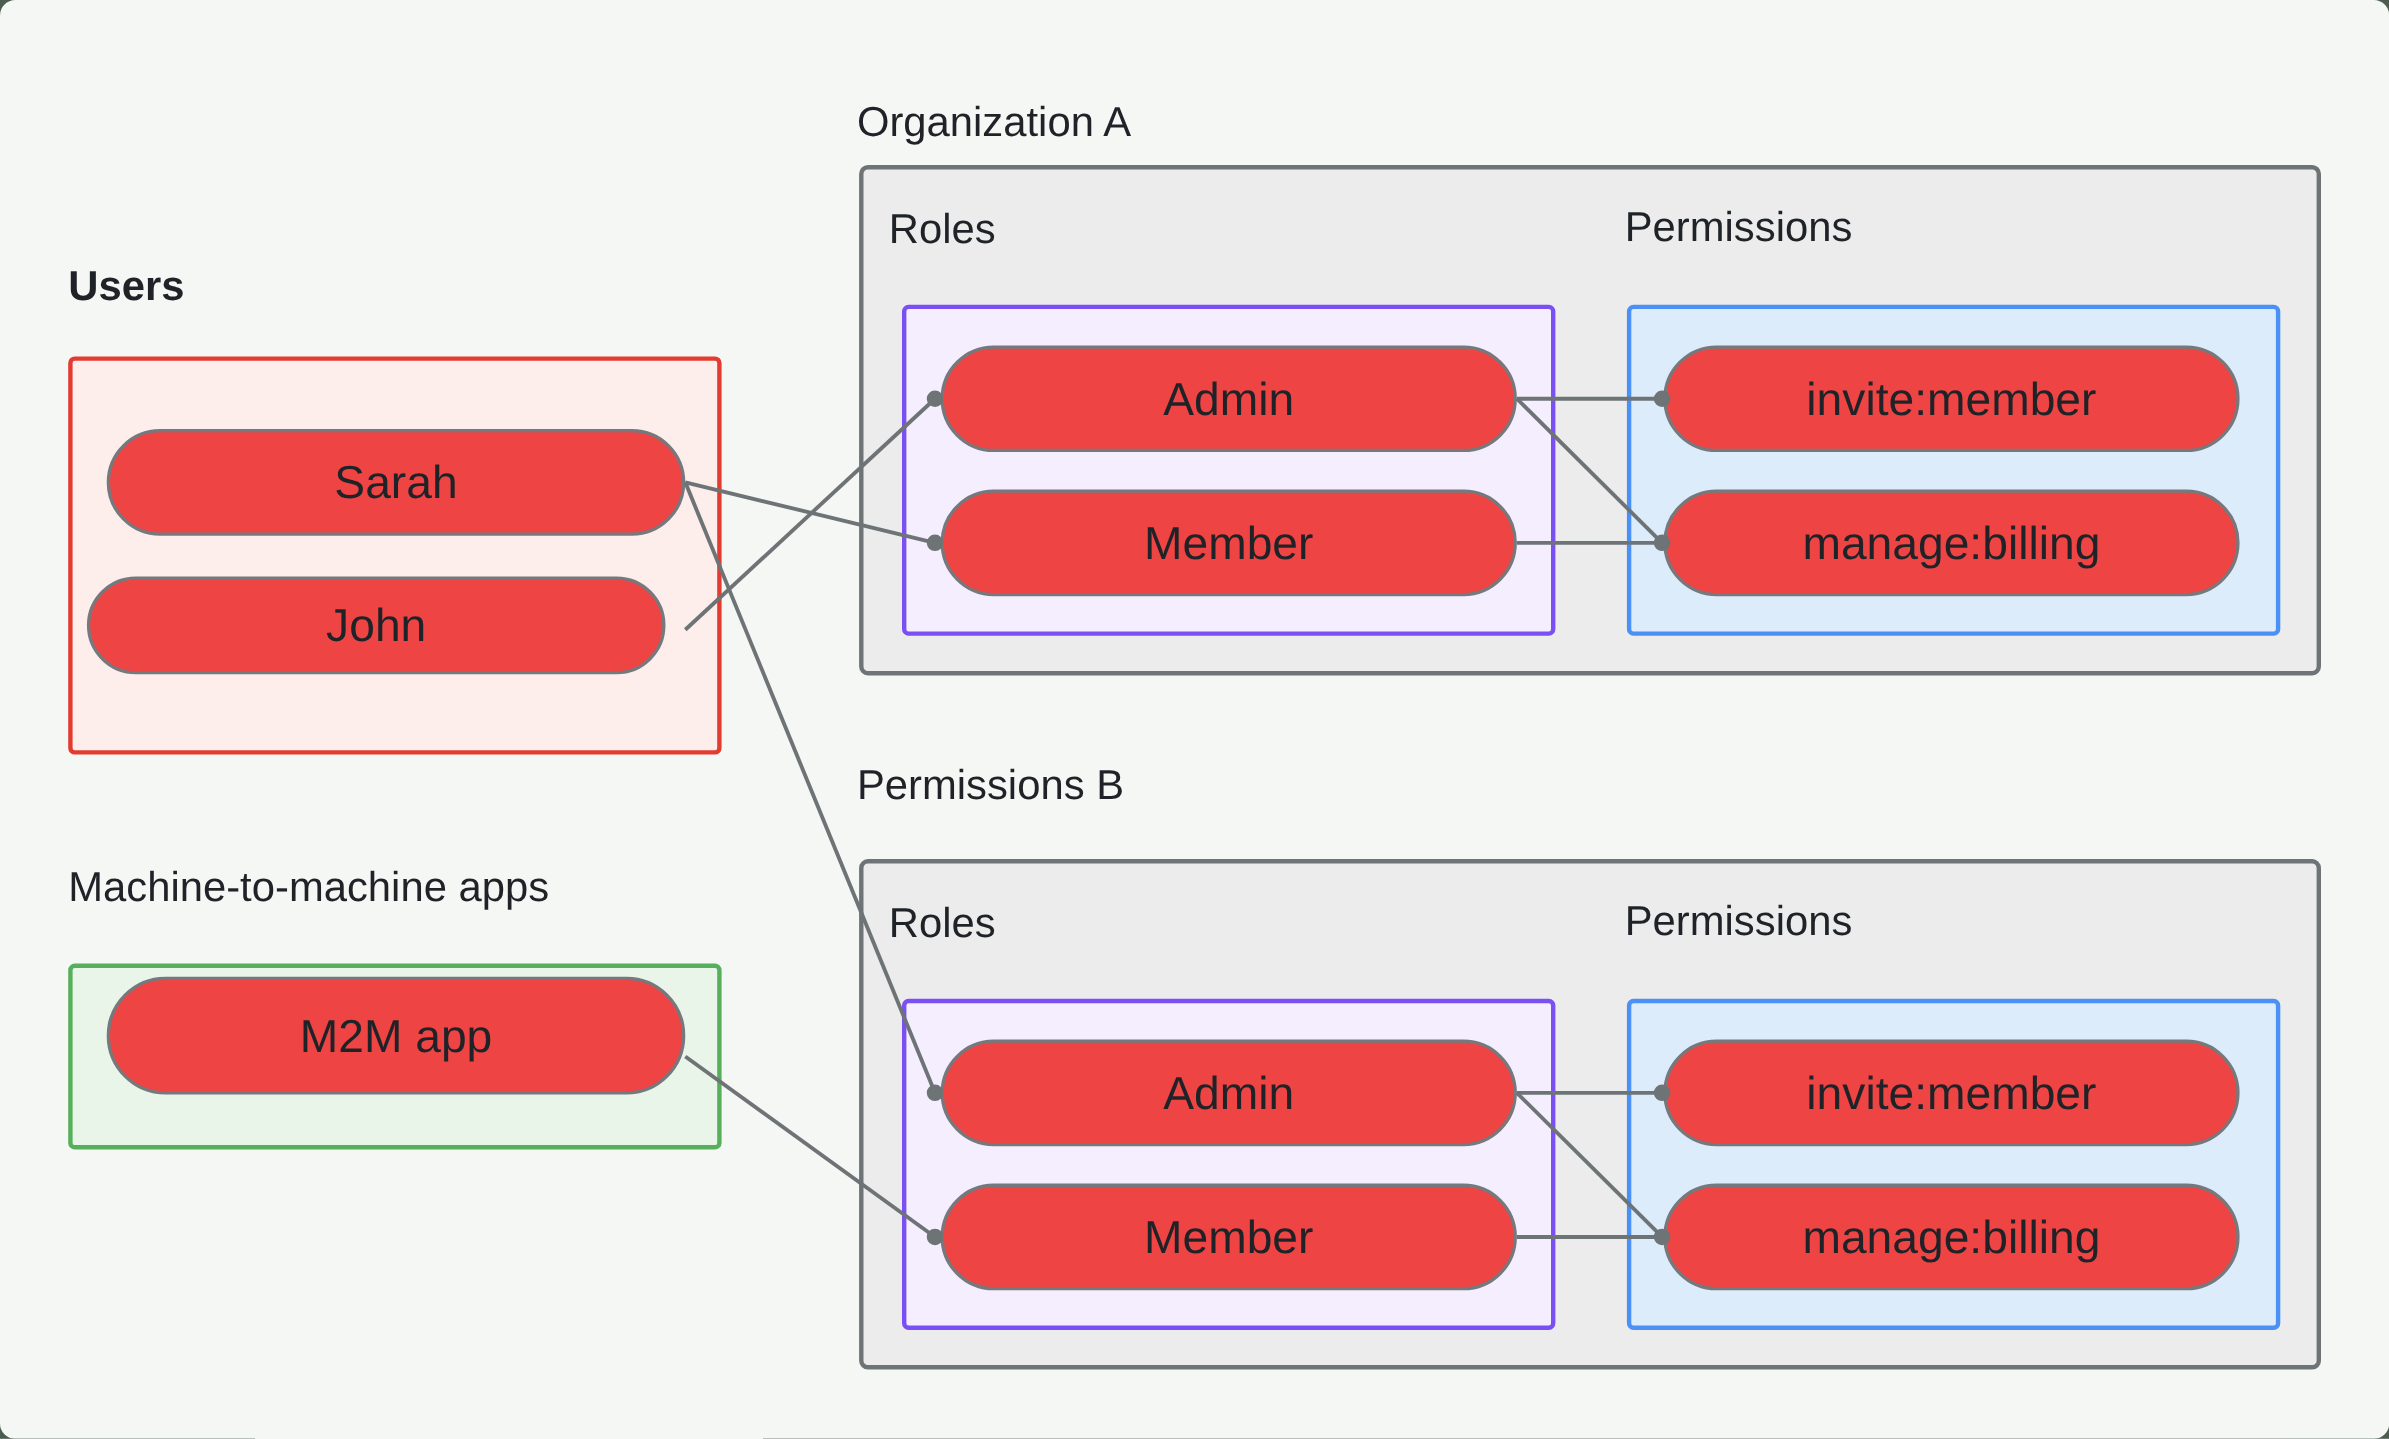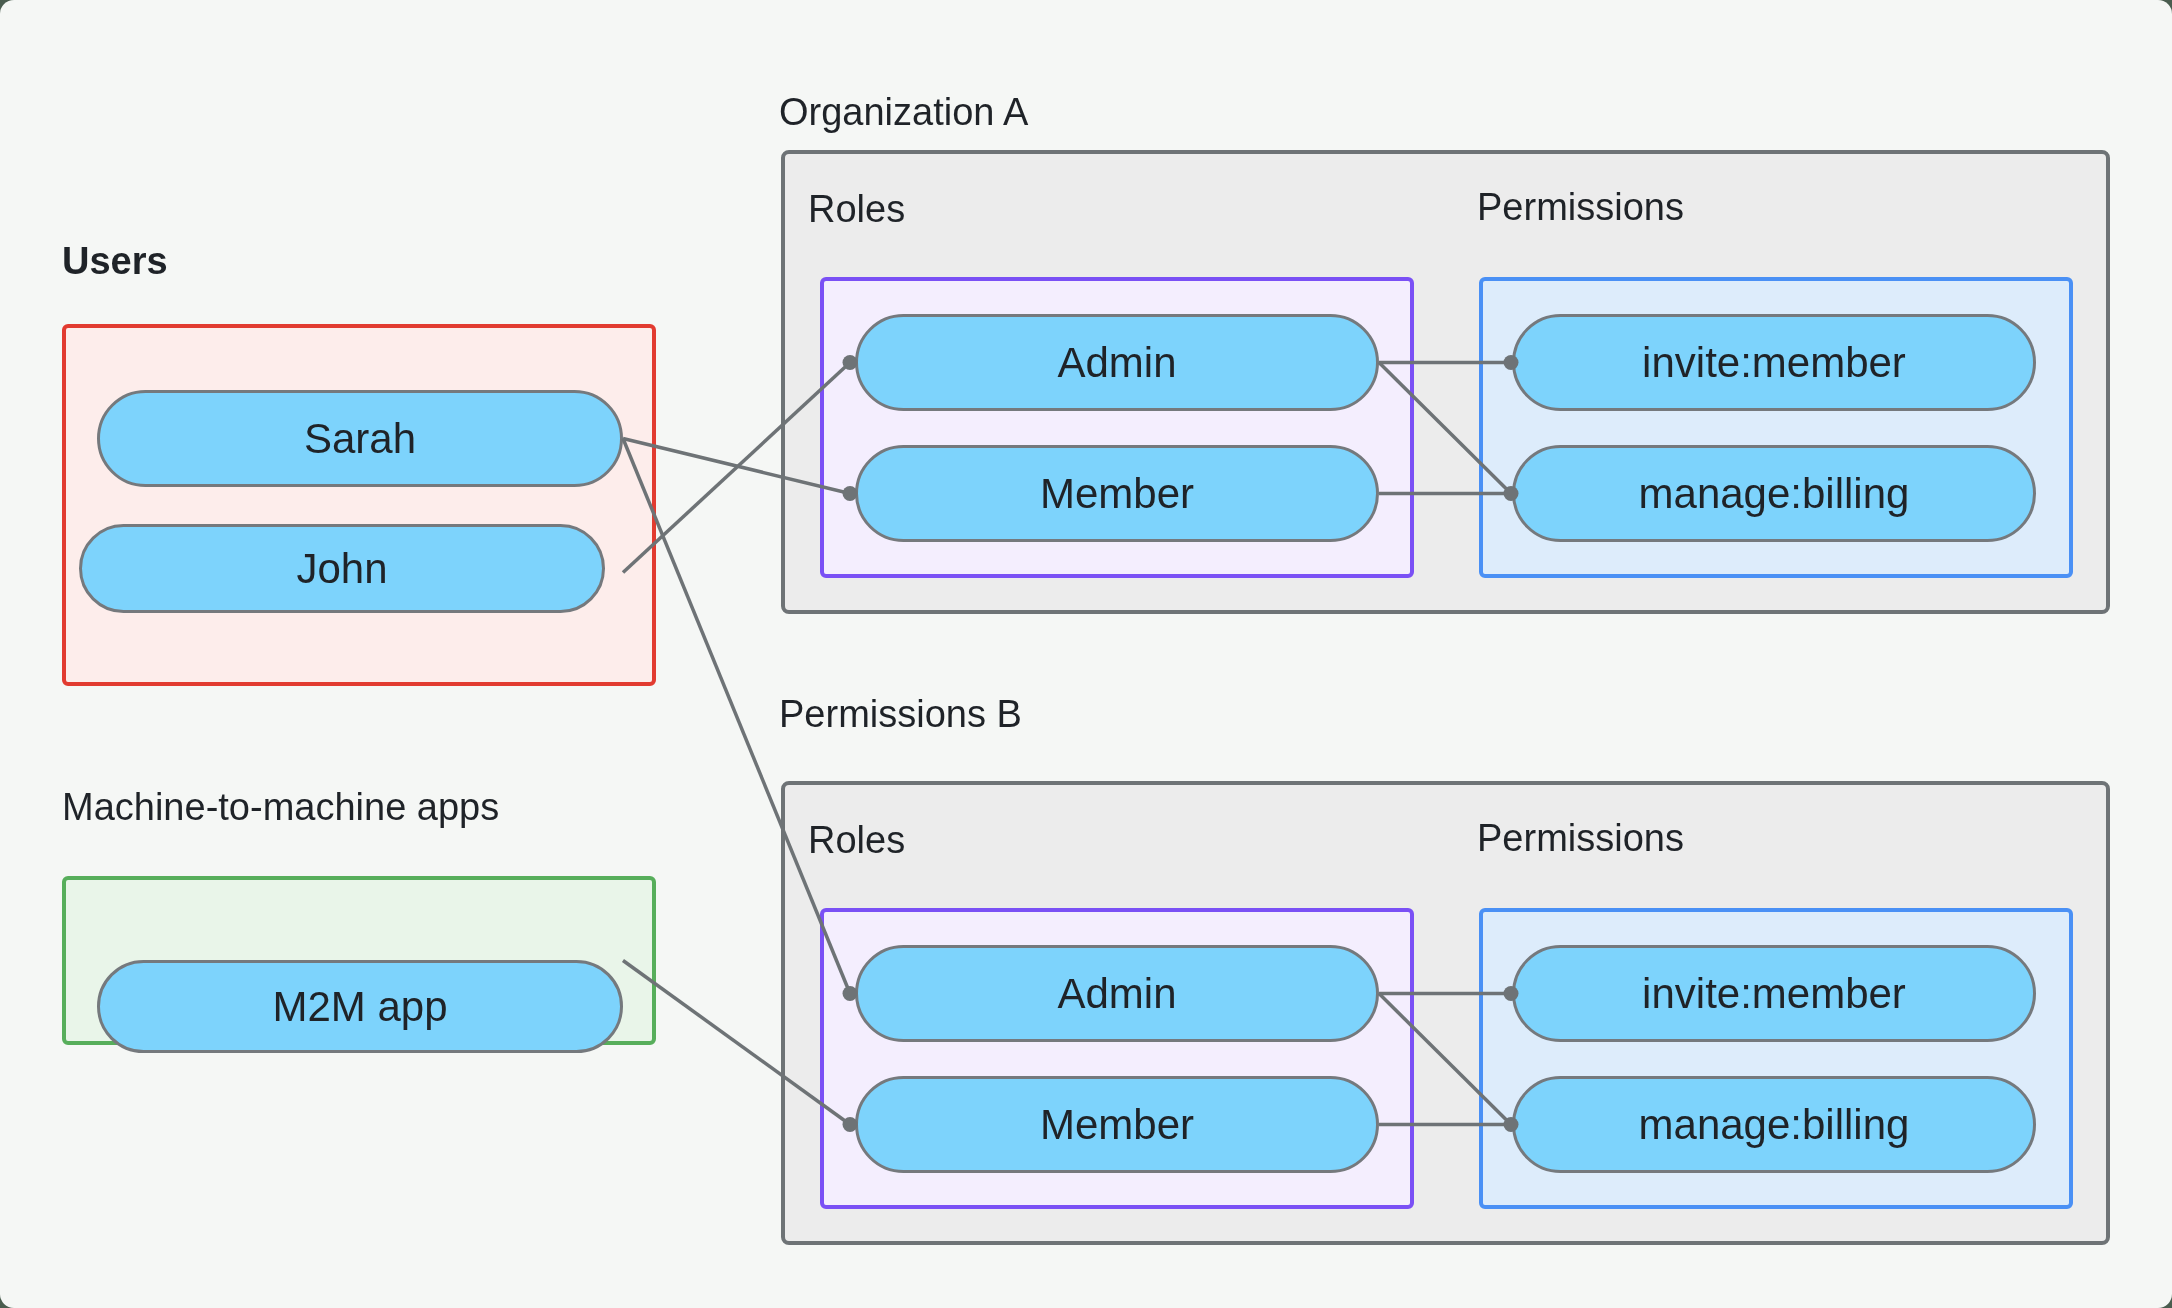--- a/index.html
+++ b/index.html
@@ -18,39 +18,39 @@
     font-size:38px;font-weight:500;color:var(--text,#1f2328);
     line-height:1;white-space:nowrap;
   }
   .group-box{border-radius:6px;}
   .users-box{border:4px solid var(--users_border);background:var(--users_fill);}
   .m2m-box{border:4px solid var(--m2m_border);background:var(--m2m_fill);}
   .org-box{border:4px solid var(--org_border);background:var(--org_fill);border-radius:8px;}
   .roles-box{border:4px solid var(--roles_border);background:var(--roles_fill);}
   .perms-box{border:4px solid var(--permissions_border);background:var(--permissions_fill);}
   .pill{
-    background:#7dd3fc;border:3.5px solid var(--pill_border);
+    background:#ef4444;border:3.5px solid var(--pill_border);
     border-radius:60px;display:flex;align-items:center;justify-content:center;
     font-size:42px;font-weight:500;color:var(--text,#1f2328);
   }
   svg.edges{position:absolute;left:0;top:0;pointer-events:none;z-index:10;}
 </style>
 </head>
 <body>
 
 <div class="canvas">
 
   <div class="abs section-label" style="left:62px;top:242px;font-weight:bold;">Users</div>
   <div class="abs group-box users-box" style="left:62px;top:324px;width:594px;height:362px;"></div>
   <div class="abs pill" style="left:97px;top:390px;width:526px;height:97px;">Sarah</div>
   <div class="abs pill" style="left:79px;top:524px;width:526px;height:89px;">John</div>
 
   <div class="abs section-label" style="left:62px;top:788px;">Machine-to-machine apps</div>
   <div class="abs group-box m2m-box" style="left:62px;top:876px;width:594px;height:169px;"></div>
-  <div class="abs pill" style="left:97px;top:960px;width:526px;height:93px;">M2M app</div>
+  <div class="abs pill" style="left:97px;top:888px;width:526px;height:107px;">M2M app</div>
 
   <div class="abs section-label" style="left:779px;top:64px;margin-top:29px;">Organization A</div>
   <div class="abs group-box org-box" style="left:781px;top:150px;width:1329px;height:464px;"></div>
   <div class="abs section-label" style="left:808px;top:190px;">Roles</div>
   <div class="abs section-label" style="left:1477px;top:188px;">Permissions</div>
   <div class="abs group-box roles-box" style="left:820px;top:277px;width:594px;height:301px;"></div>
   <div class="abs pill" style="left:855px;top:314px;width:524px;height:97px;">Admin</div>
   <div class="abs pill" style="left:855px;top:445px;width:524px;height:97px;">Member</div>
   <div class="abs group-box perms-box" style="left:1479px;top:277px;width:594px;height:301px;"></div>
   <div class="abs pill" style="left:1512px;top:314px;width:524px;height:97px;">invite:member</div>

